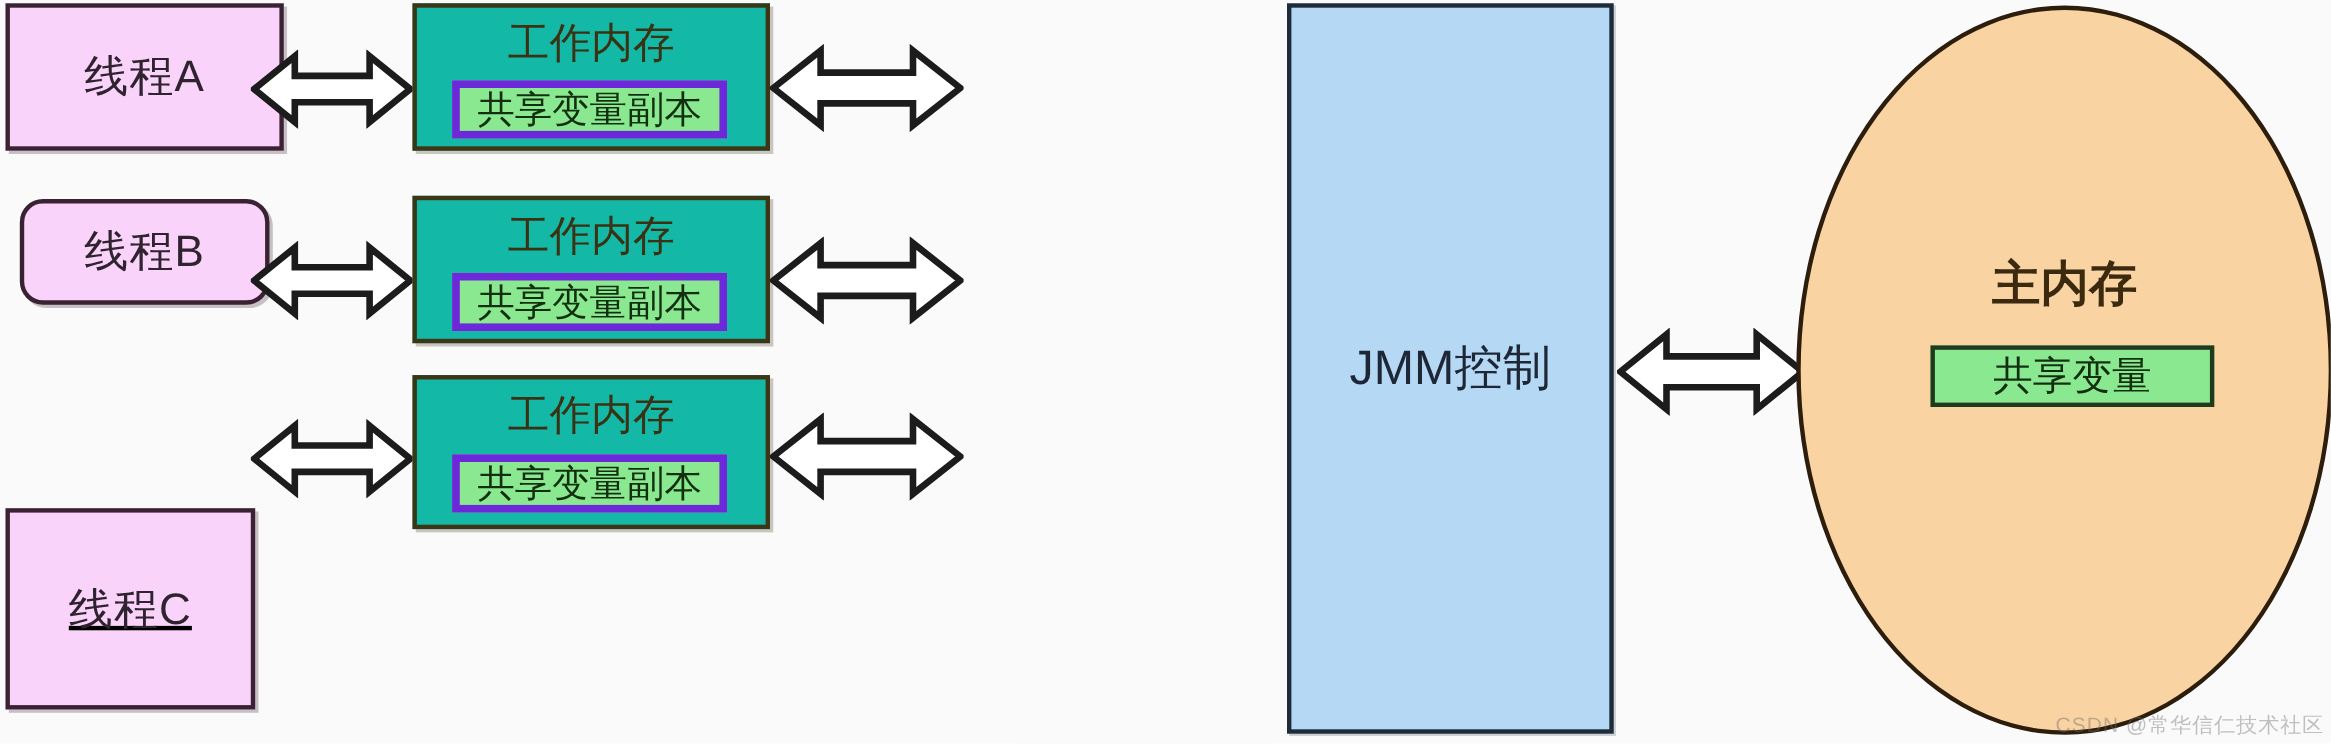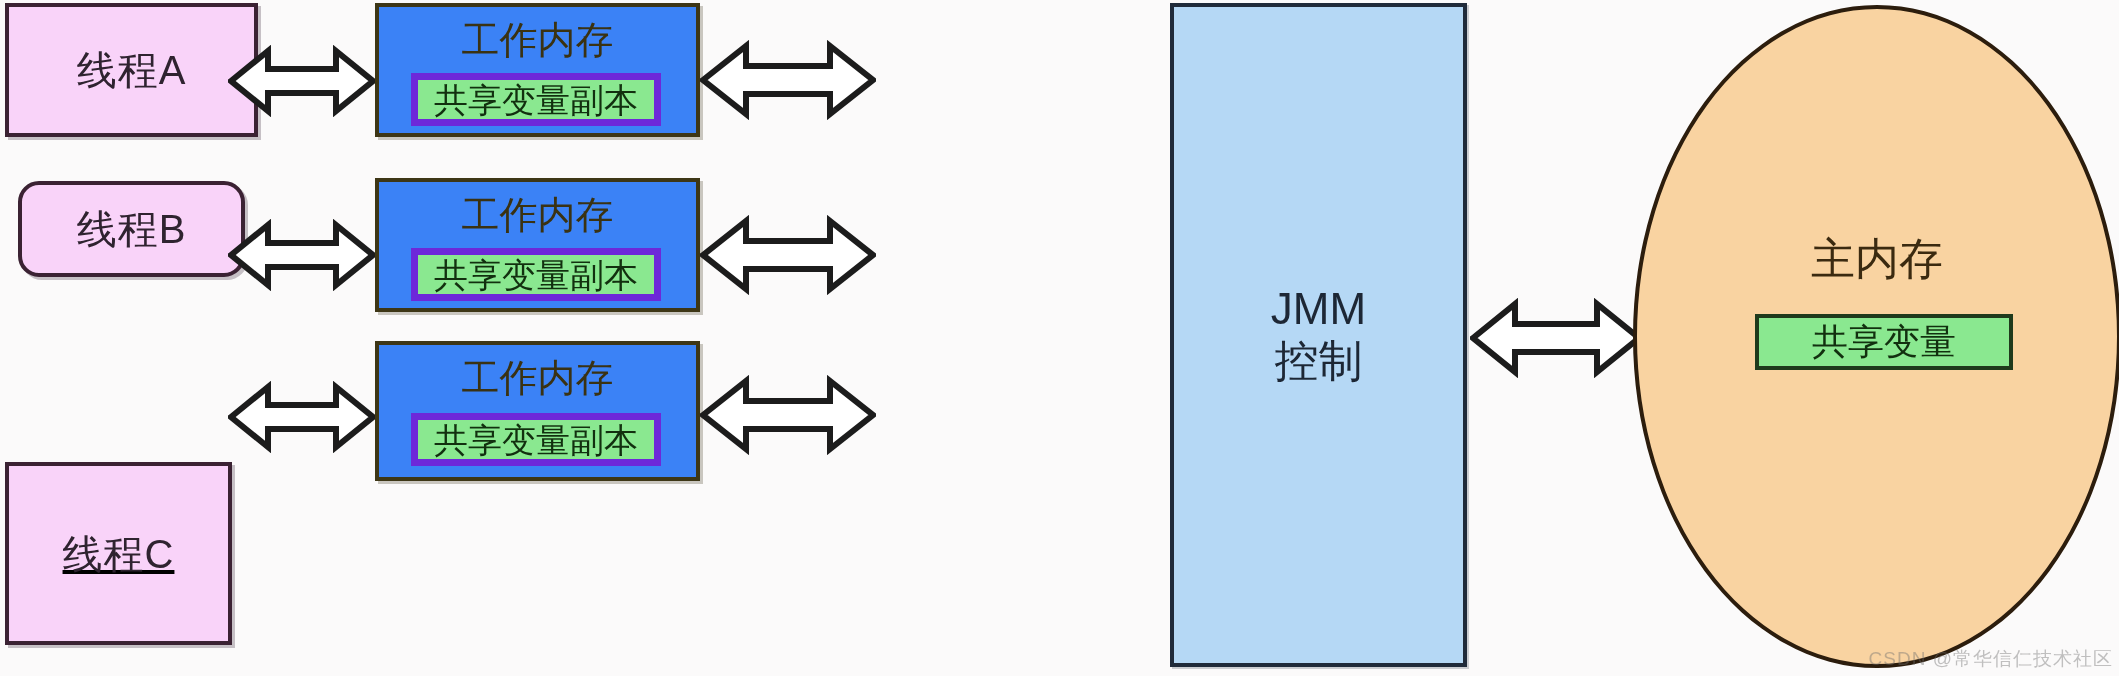--- a/index.html
+++ b/index.html
@@ -35,21 +35,21 @@
   }
   .thread-label {
     font-size: 40px;
     color: #2f2330;
     letter-spacing: 1px;
     line-height: 1;
   }
 
   
   .wm-box {
-    background: #3b82f6;
+    background: #14b8a6;
     border: 4px solid #3d3616;
     box-shadow: 3px 3px 0 rgba(50,45,15,0.25);
     display: block;
   }
   .wm-title {
     position: absolute;
     left: 0;
     right: 0;
     text-align: center;
     font-size: 38px;
@@ -66,21 +66,21 @@
     justify-content: center;
     font-size: 34px;
     color: #12300f;
     line-height: 1;
   }
 
   
   .jmm-box {
     background: #b5d8f5;
     border: 4px solid #202b3a;
-    flex-direction: column;
+    flex-direction: row;
     box-shadow: 2px 2px 0 rgba(20,30,50,0.2);
   }
   .jmm-line {
     font-size: 44px;
     color: #1d2735;
     line-height: 1.18;
     text-align: center;
   }
 
   
@@ -90,21 +90,21 @@
     background: #f9d3a1;
     border: 4px solid #2c1d0d;
     border-radius: 50%;
   }
   .mm-title {
     position: absolute;
     left: 0;
     right: 0;
     text-align: center;
     font-size: 44px;
-    font-weight: normal;
+    font-weight: bold;
     color: #3b2a10;
     line-height: 1;
   }
   .mm-shared {
     position: absolute;
     box-sizing: border-box;
     background: #8ae890;
     border: 4px solid #1f3a1c;
     display: flex;
     align-items: center;

